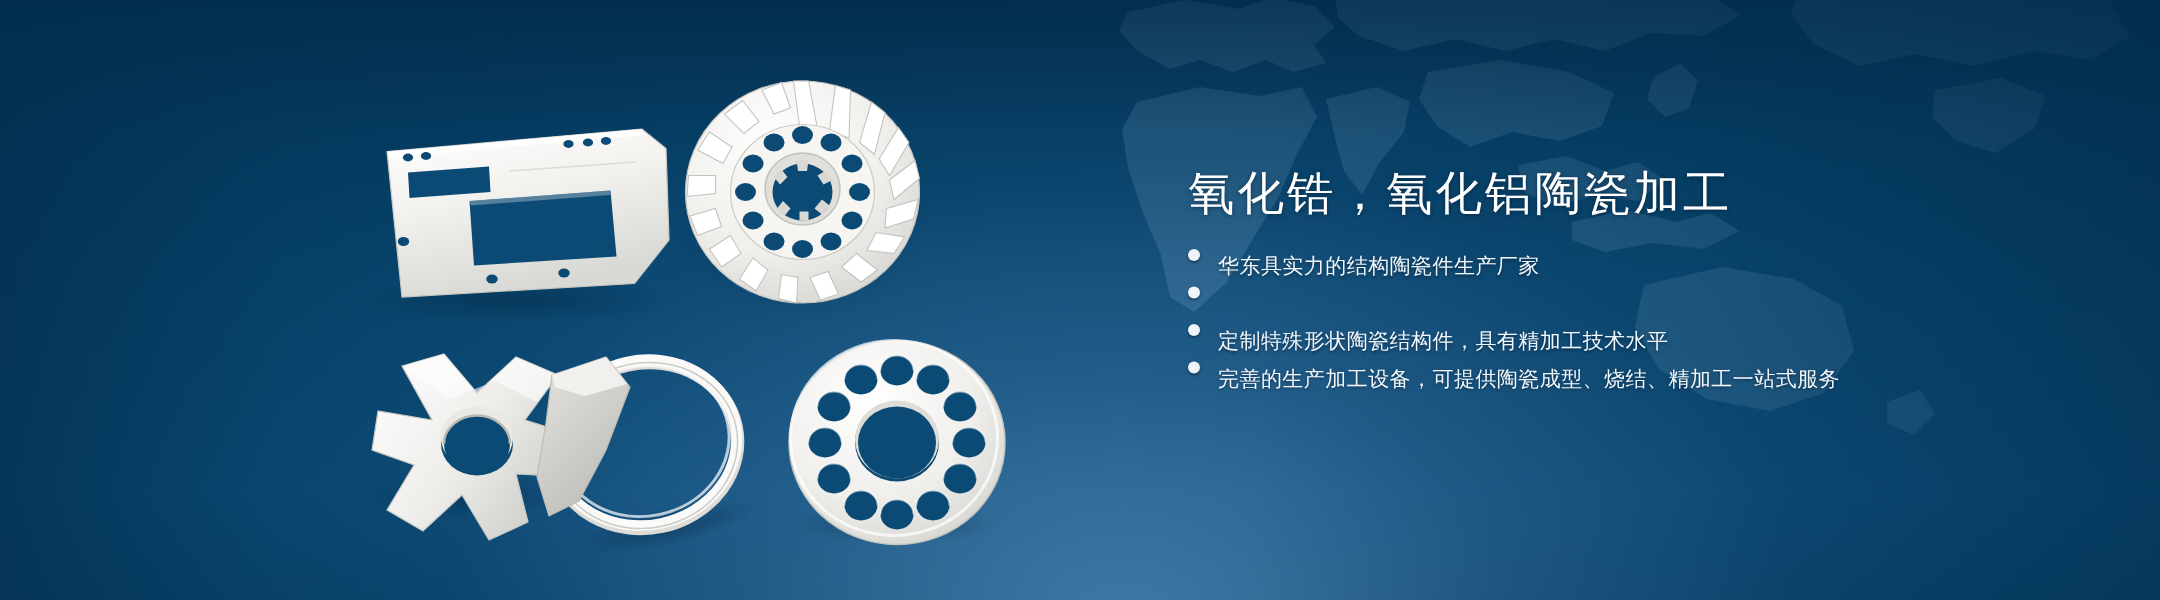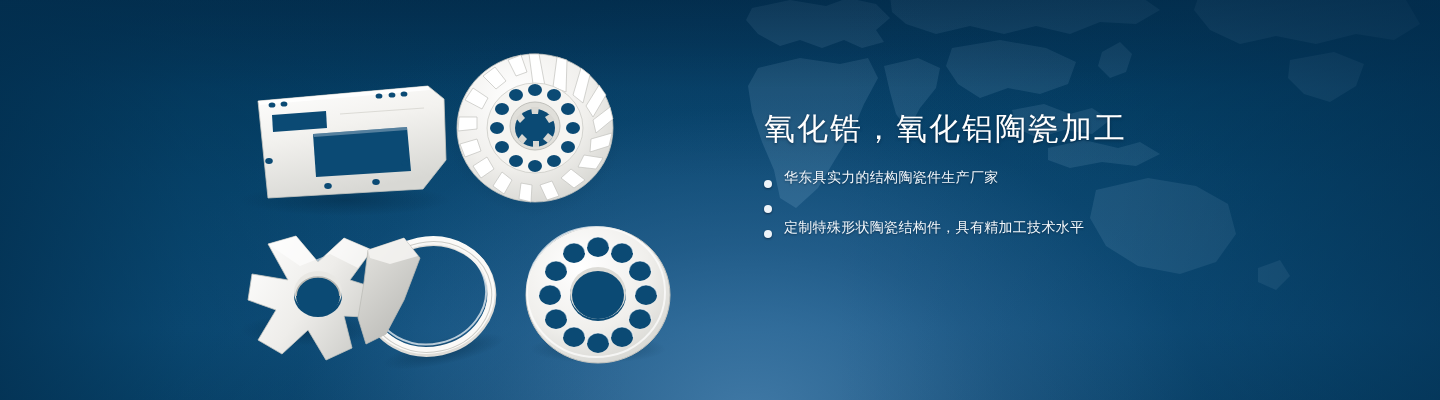--- a/index.html
+++ b/index.html
@@ -74,42 +74,42 @@
     top: 0;
     width: 720px;
     height: 400px;
     pointer-events: none;
   }
   .products svg { display: block; width: 100%; height: 100%; }
 
   
   .copy {
     position: absolute;
-    left: 764px;
+    left: 792px;
     top: 108px;
     width: 620px;
   }
   .headline {
     font-size: 31px;
     line-height: 42px;
     letter-spacing: 2px;
     color: #ffffff;
     font-weight: 400;
     margin: 0 0 16px 0;
     text-shadow: 0 1px 3px rgba(0,20,40,0.55);
     white-space: nowrap;
   }
   .bullets {
     list-style: none;
     margin: 0;
     padding: 0;
   }
   .bullets li {
     display: flex;
-    align-items: flex-end;
+    align-items: flex-start;
     height: 22px;
     margin-bottom: 3px;
   }
   .dot {
     width: 8px;
     height: 8px;
     border-radius: 50%;
     background: #eef4f9;
     flex: 0 0 8px;
     margin-right: 12px;
@@ -344,16 +344,20 @@
         <span class="dot"></span>
         <span class="btext">华东具实力的结构陶瓷件生产厂家</span>
       </li>
       <li>
         <span class="dot"></span>
       </li>
       <li>
         <span class="dot"></span>
         <span class="btext">定制特殊形状陶瓷结构件，具有精加工技术水平</span>
       </li>
+      <li>
+        <span class="dot"></span>
+        <span class="btext">完善的生产加工设备，可提供陶瓷成型、烧结、精加工一站式服务</span>
+      </li>
     </ul>
   </div>
 
 </div>
 
 </body></html>

